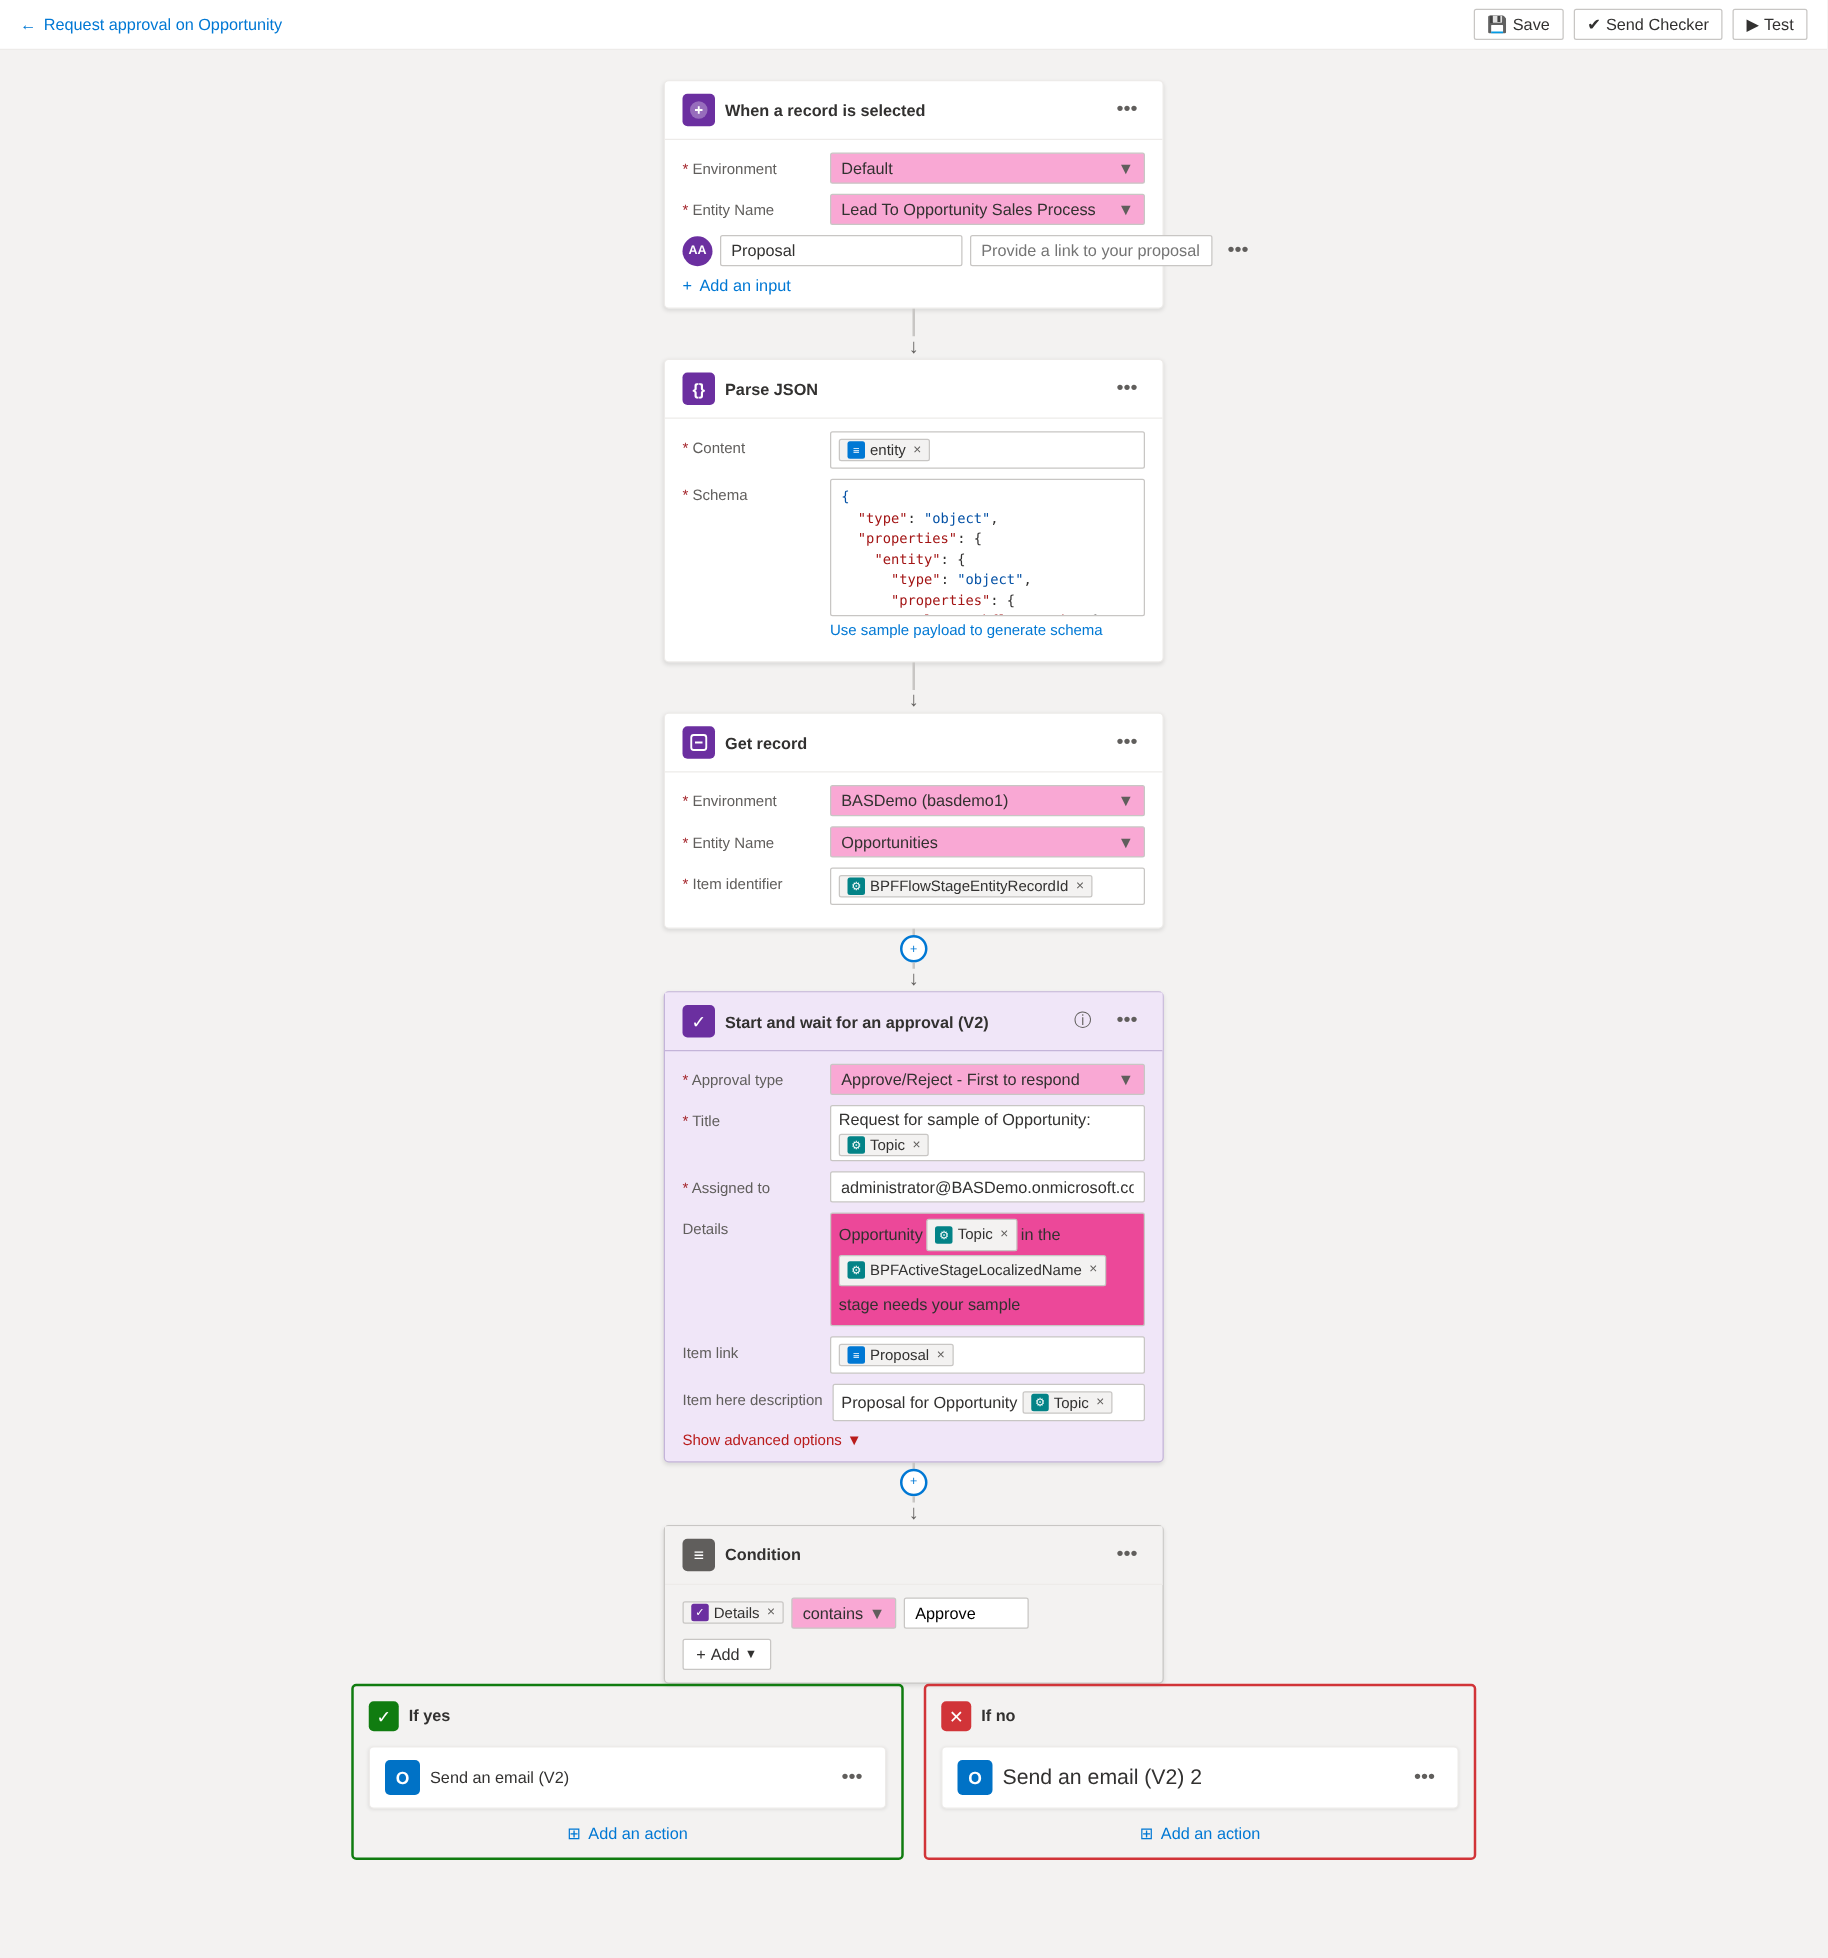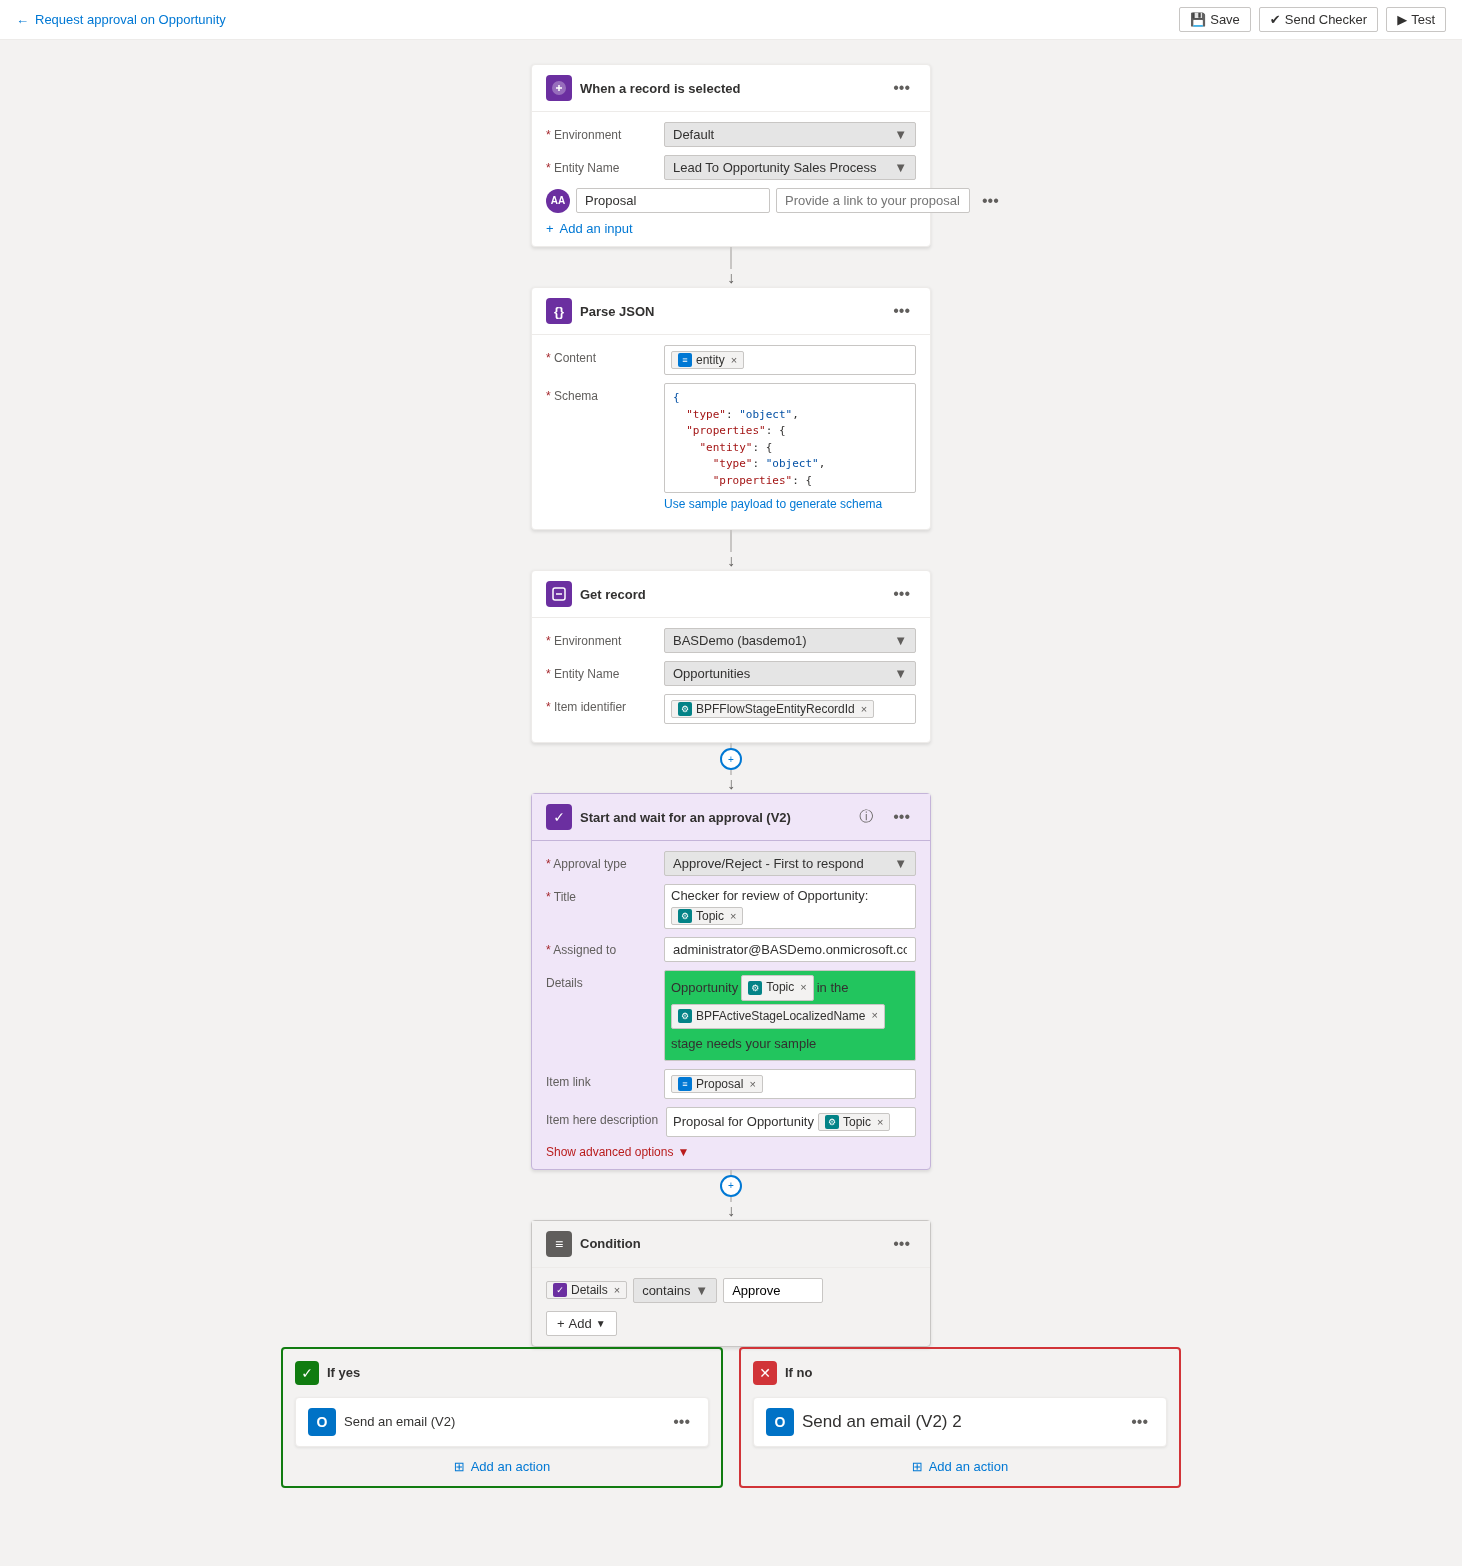--- a/index.html
+++ b/index.html
@@ -129,21 +129,21 @@
       font-size: 13px;
       background: #fff;
       color: #323130;
     }
     .form-select {
       display: flex;
       align-items: center;
       border: 1px solid #c8c6c4;
       border-radius: 2px;
       padding: 4px 8px;
-      background: #e5e5e5;
+      background: #f9a8d4;
       flex: 1;
       justify-content: space-between;
       cursor: pointer;
     }
     .form-select span { font-size: 13px; }
     .chevron { color: #605e5c; font-size: 10px; }
 
     
     .schema-box {
       flex: 1;
@@ -260,21 +260,21 @@
       font-size: 10px;
       color: #0078d4;
     }
 
     
     .details-field {
       flex: 1;
       border: 1px solid #c8c6c4;
       border-radius: 2px;
       padding: 4px 6px;
-      background: #22c55e;
+      background: #ec4899;
       display: flex;
       flex-wrap: wrap;
       gap: 3px;
       align-items: center;
       min-height: 56px;
       line-height: 1.8;
       font-size: 13px;
     }
 
     
@@ -605,21 +605,21 @@
       <div class="form-row">
         <span class="form-label"><span class="req">*</span> <span>Approval type</span></span>
         <div class="form-select">
           <span>Approve/Reject - First to respond</span>
           <span class="chevron">▼</span>
         </div>
       </div>
       <div class="form-row">
         <span class="form-label"><span class="req">*</span> <span>Title</span></span>
         <div class="tags-container">
-          <span style="font-size:13px;">Checker for review of Opportunity:</span>
+          <span style="font-size:13px;">Request for sample of Opportunity:</span>
           <span class="tag-chip">
             <span class="chip-icon chip-teal">⚙</span>
             <span>Topic</span>
             <span class="chip-x">×</span>
           </span>
         </div>
       </div>
       <div class="form-row">
         <span class="form-label"><span class="req">*</span> <span>Assigned to</span></span>
         <input class="form-input" type="text" value="administrator@BASDemo.onmicrosoft.com;" style="">

